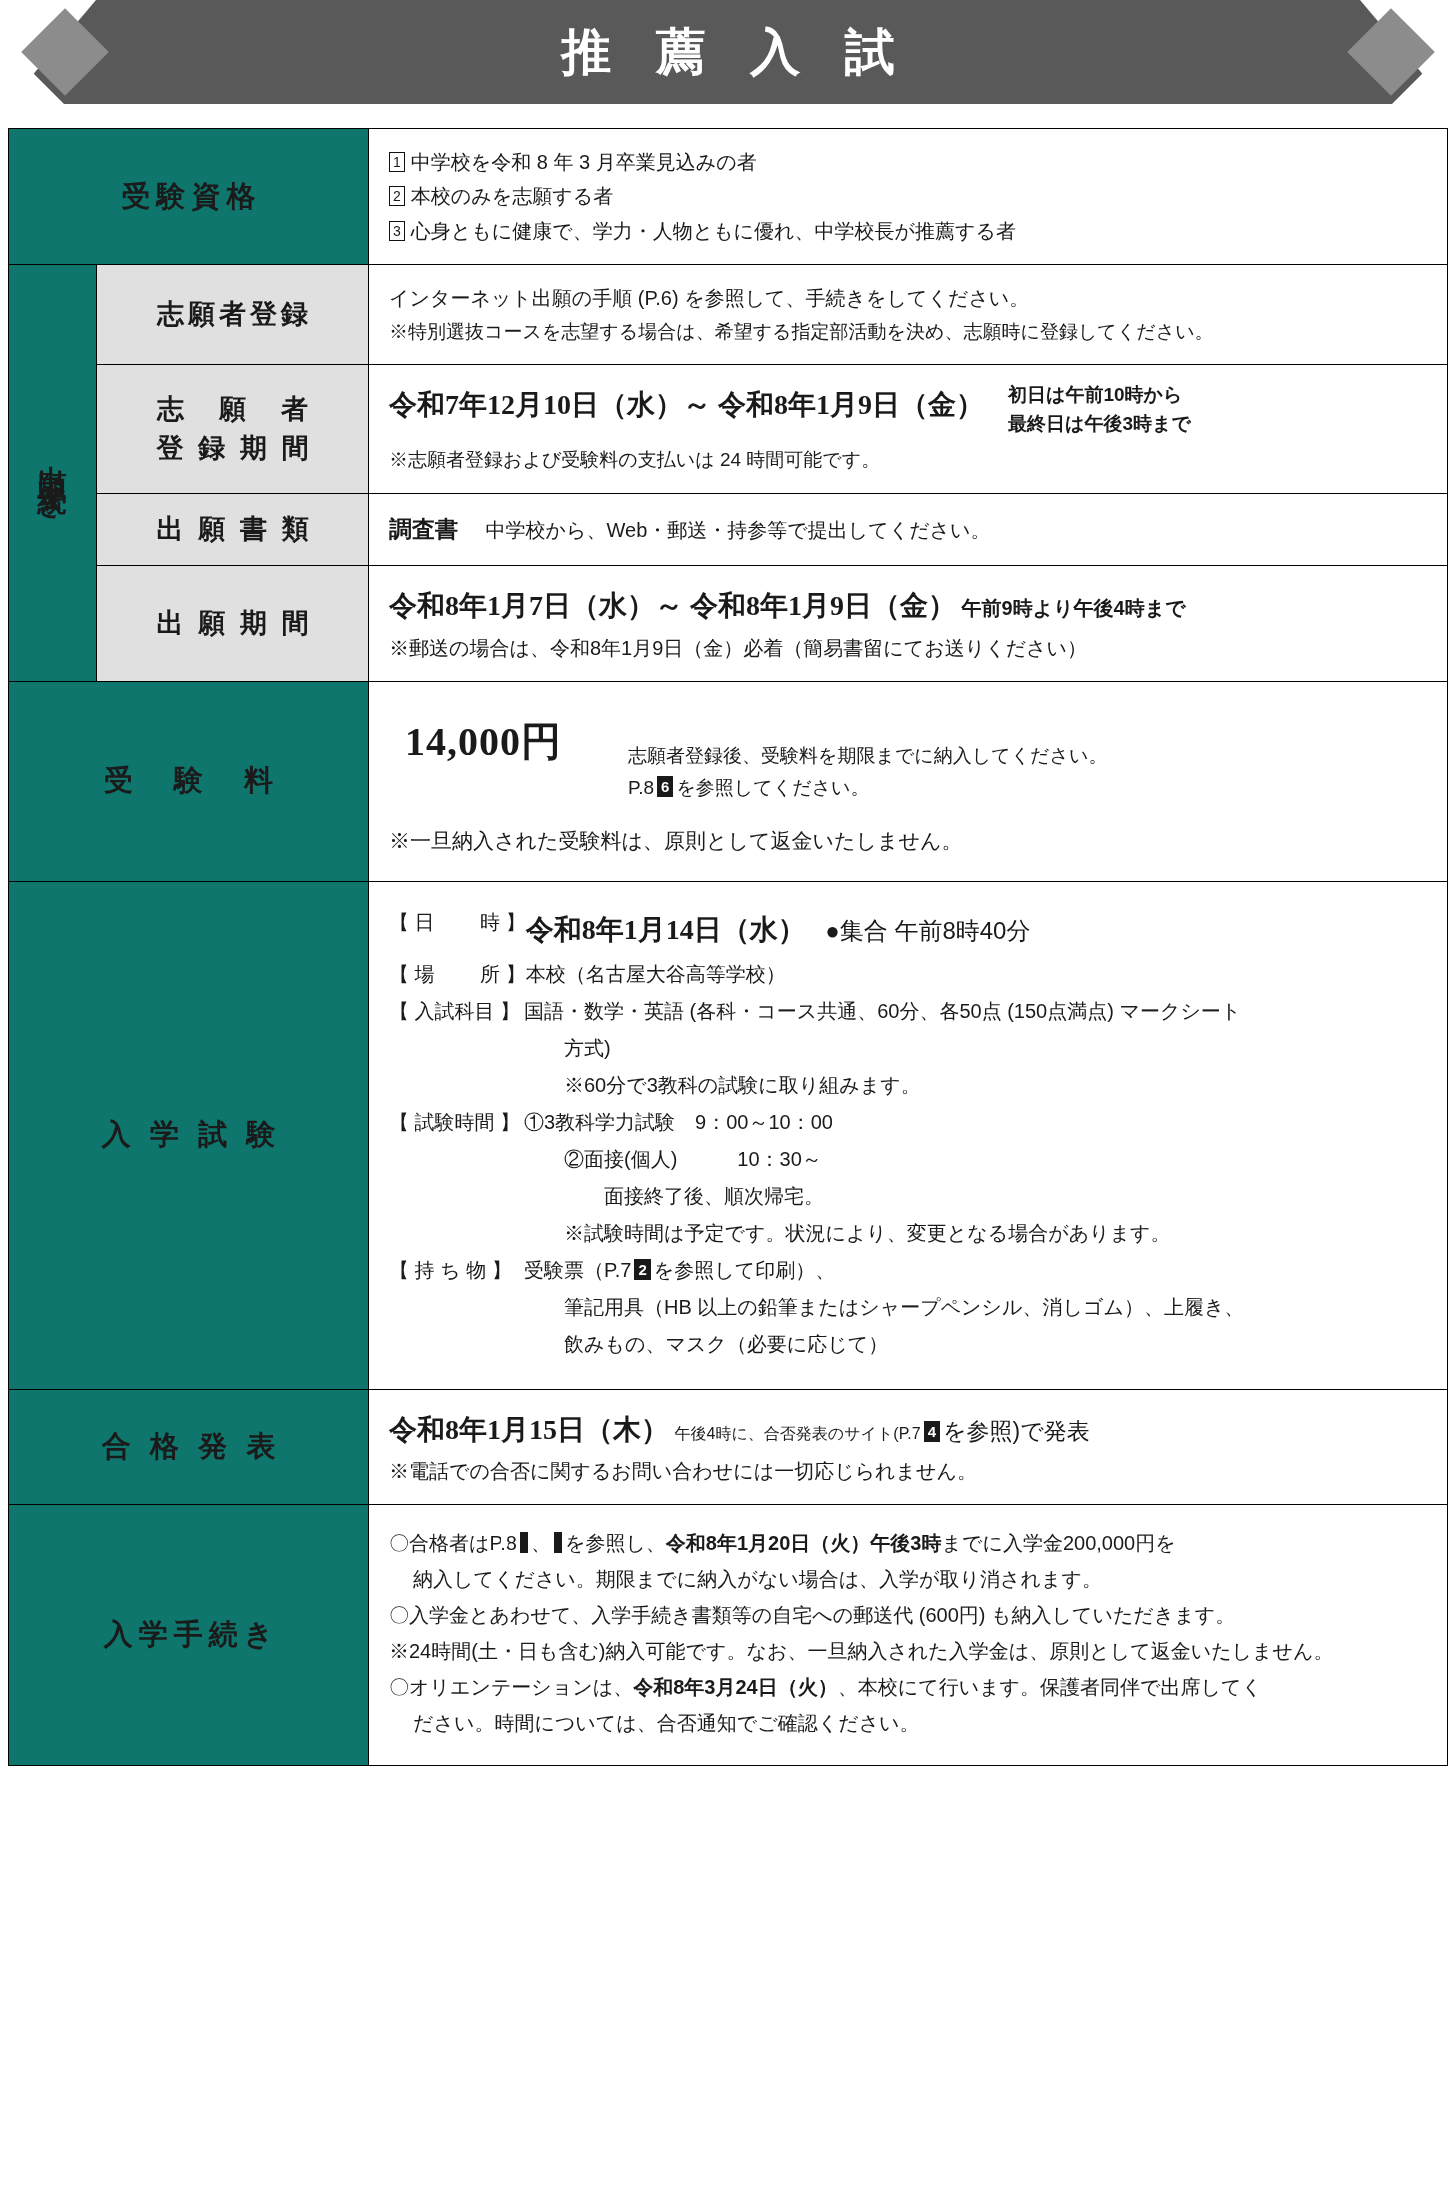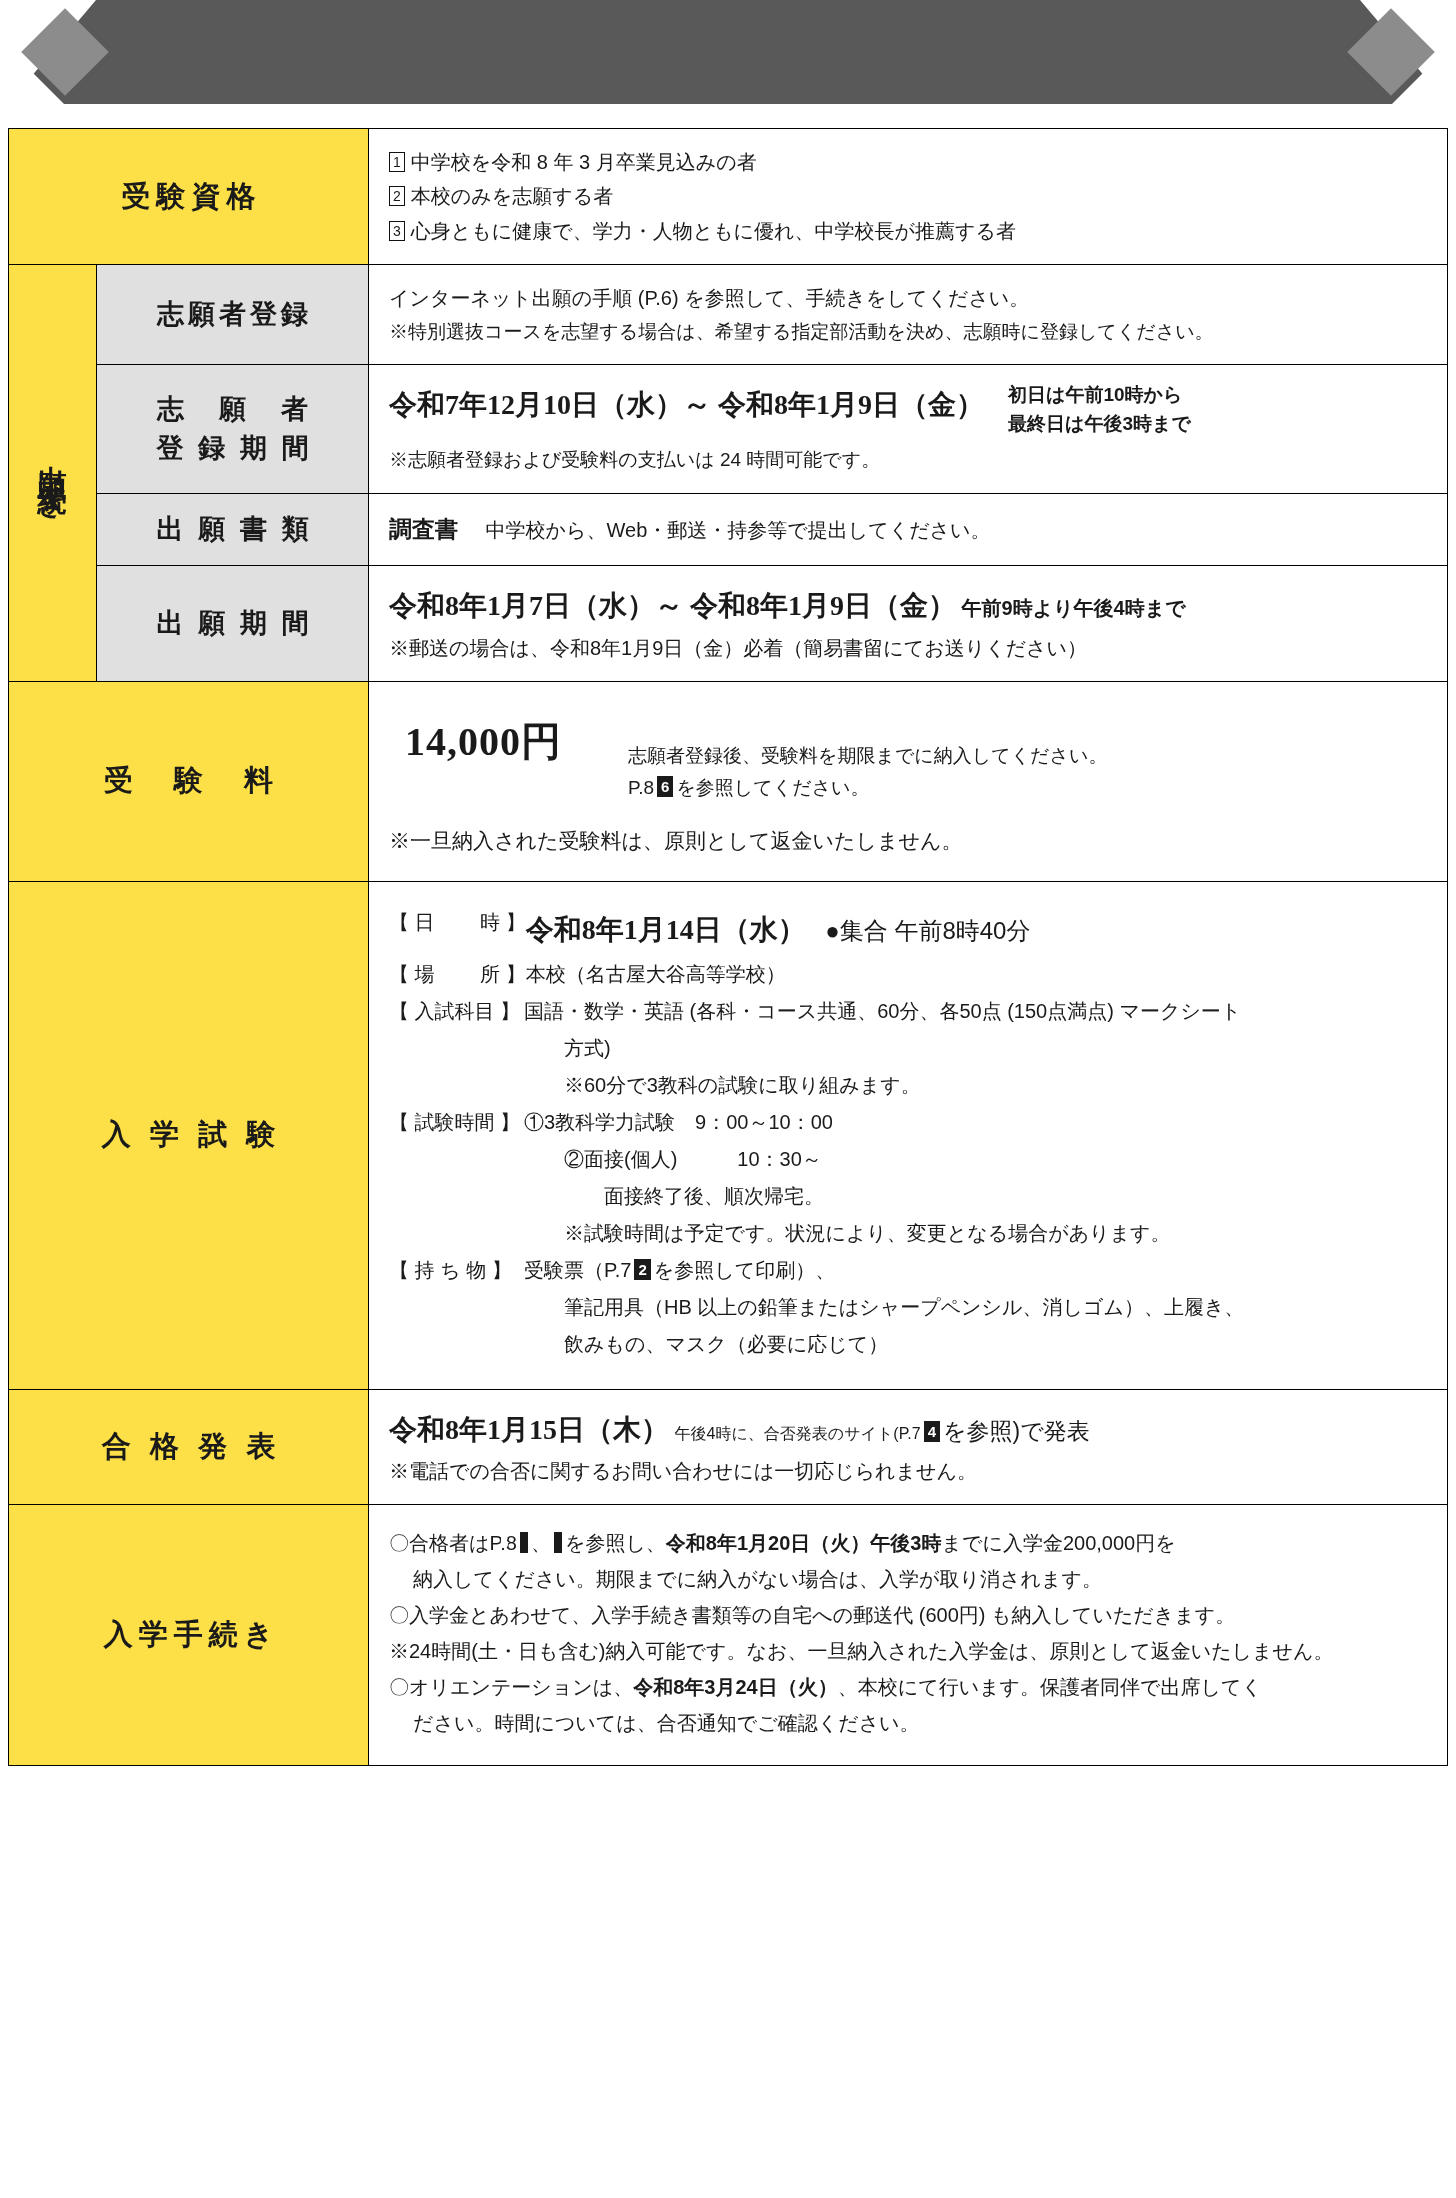--- a/index.html
+++ b/index.html
@@ -54,21 +54,21 @@
     margin:24px 8px 0 8px;
     width:1440px;
     border-collapse:collapse;
     table-layout:fixed;
   }
   table.main td {
     border:1px solid #000;
     vertical-align:middle;
   }
   .lbl {
-    background:#fde047;
+    background:#0f766e;
     text-align:center;
     font-size:29px;
     font-weight:bold;
     letter-spacing:6px;
     text-indent:6px;
     font-family:"Liberation Serif", serif;
   }
   .lbl.vert {
     writing-mode:vertical-rl;
     text-orientation:upright;
@@ -153,20 +153,21 @@
 
   <div class="banner">
     <div class="notch left"></div>
     <div class="notch right"></div>
     <div class="diamond left"></div>
     <div class="diamond right"></div>
     <div class="corner tl"></div>
     <div class="corner bl"></div>
     <div class="corner tr"></div>
     <div class="corner br"></div>
+    <div class="title">推 薦 入 試</div>
   </div>
 
   <table class="main">
     <colgroup>
       <col style="width:88px">
       <col style="width:272px">
       <col>
     </colgroup>
 
     <tbody>

